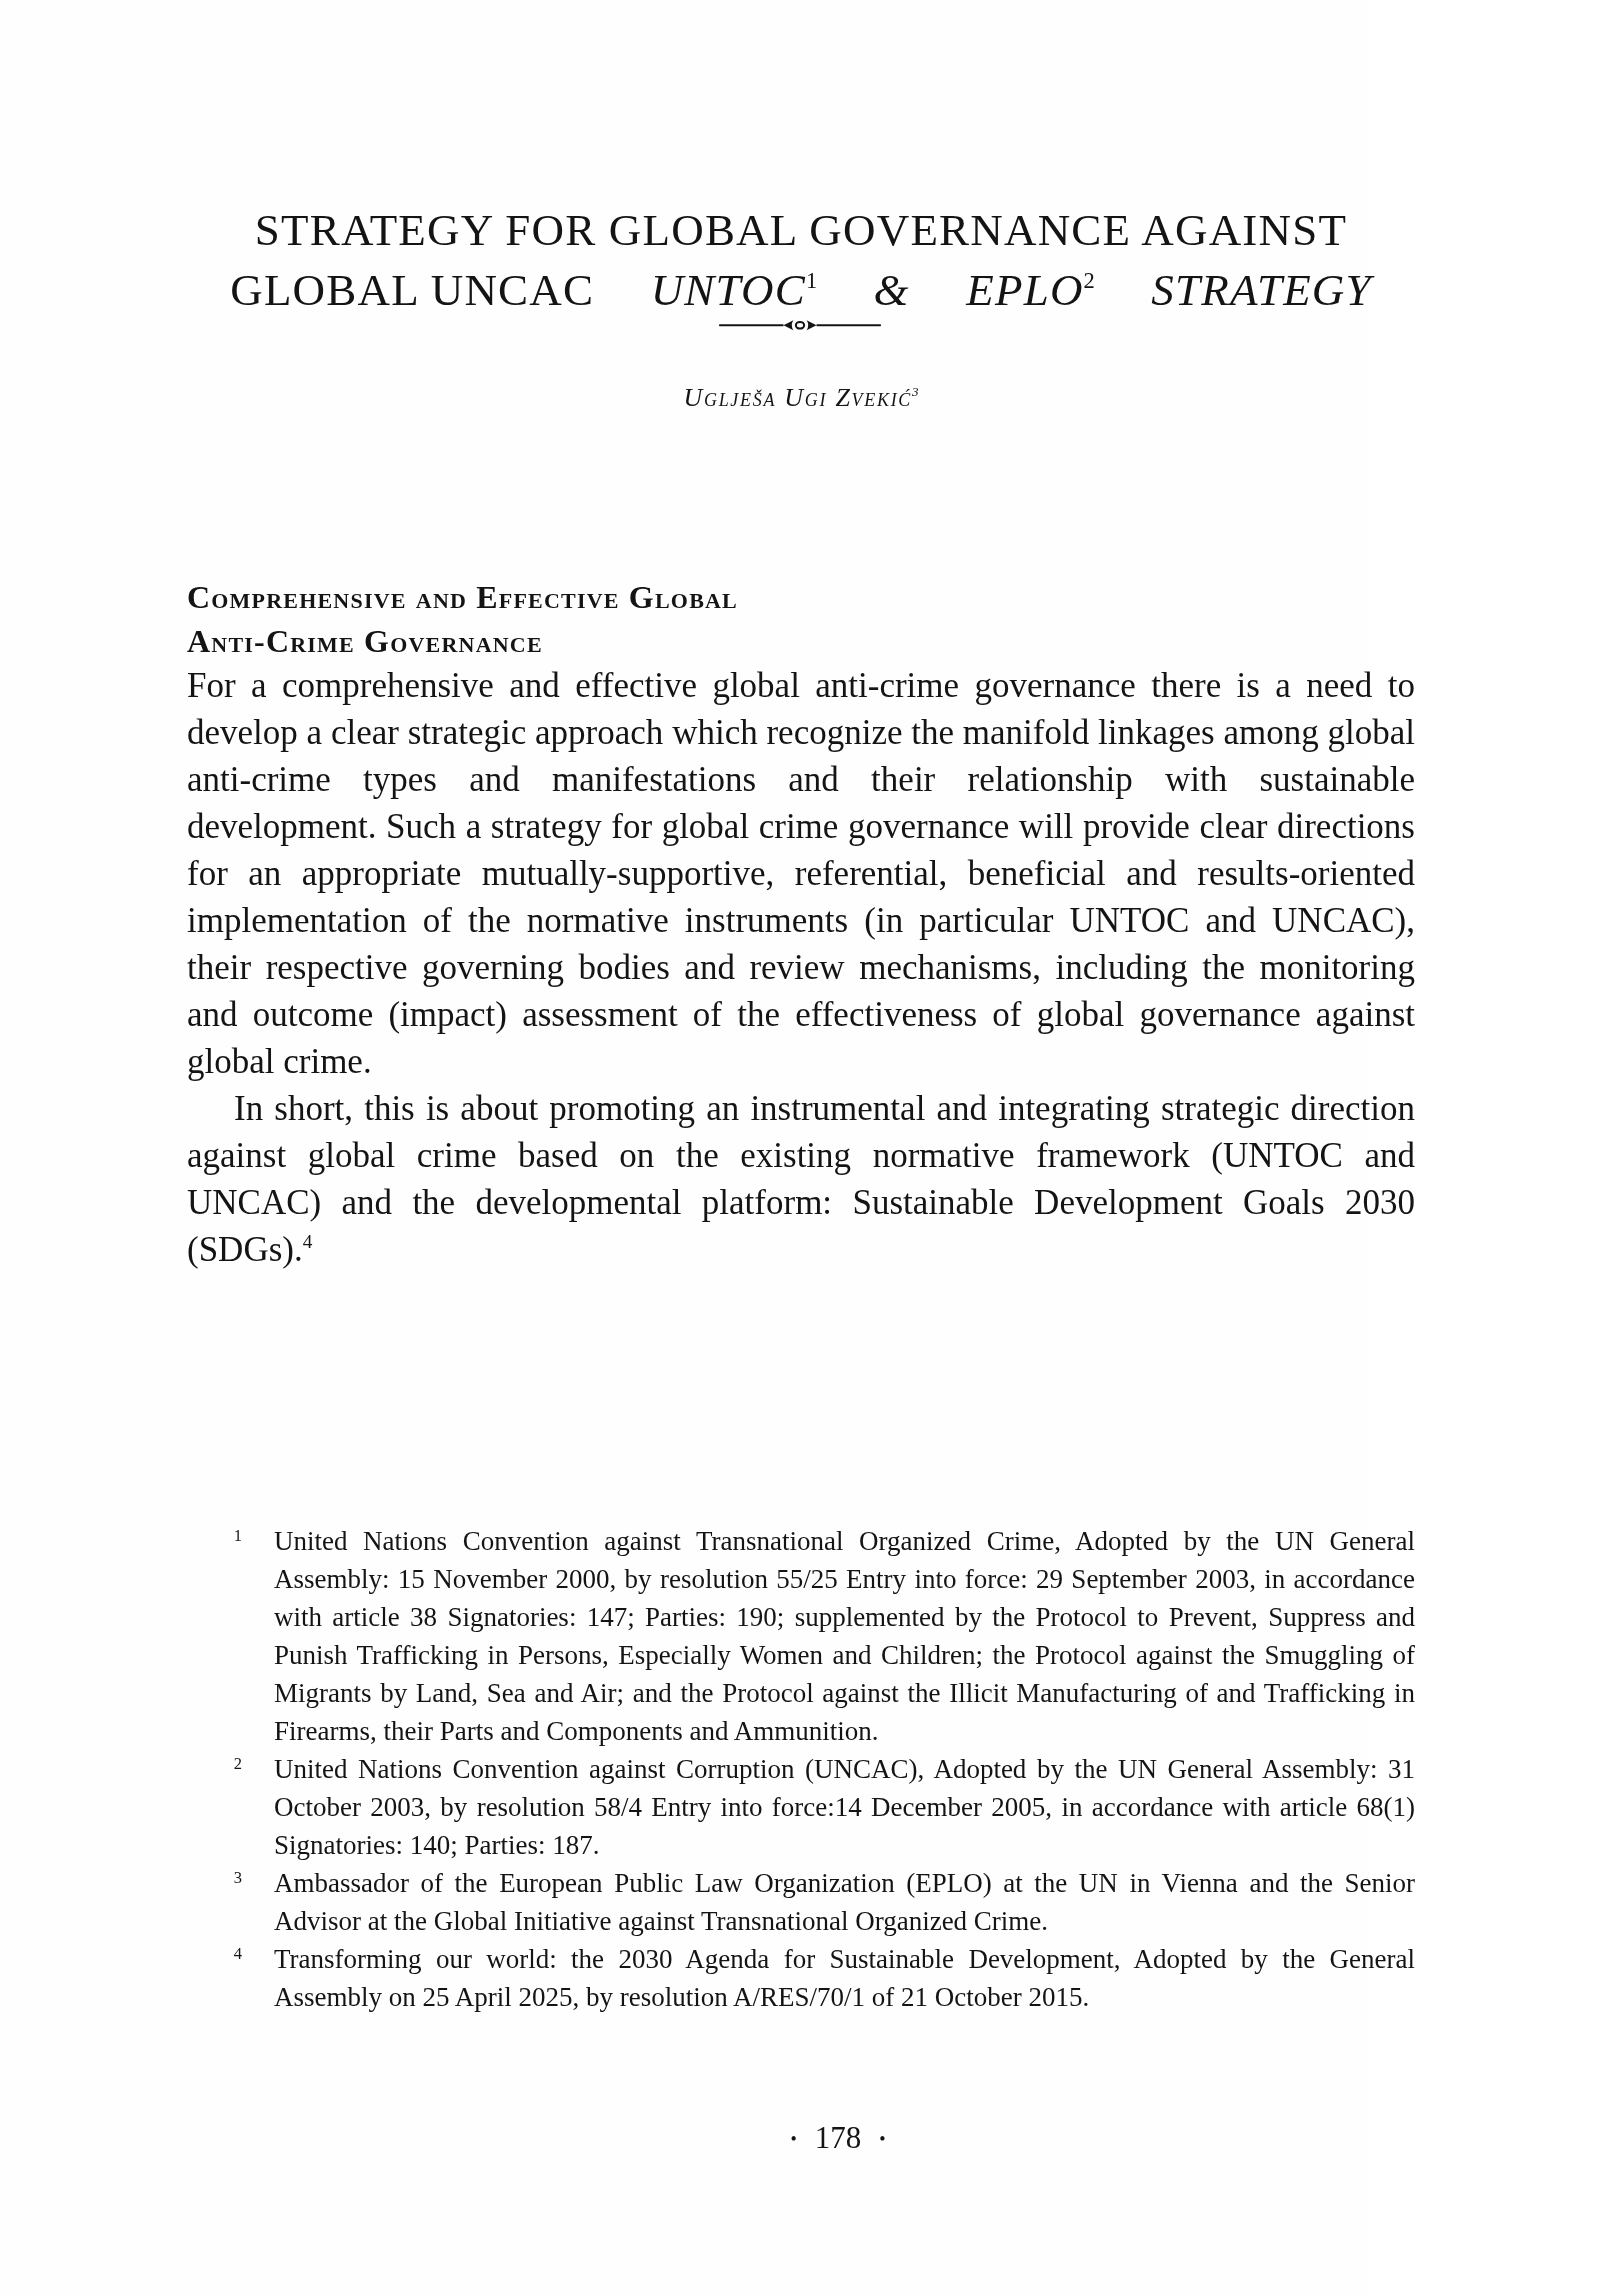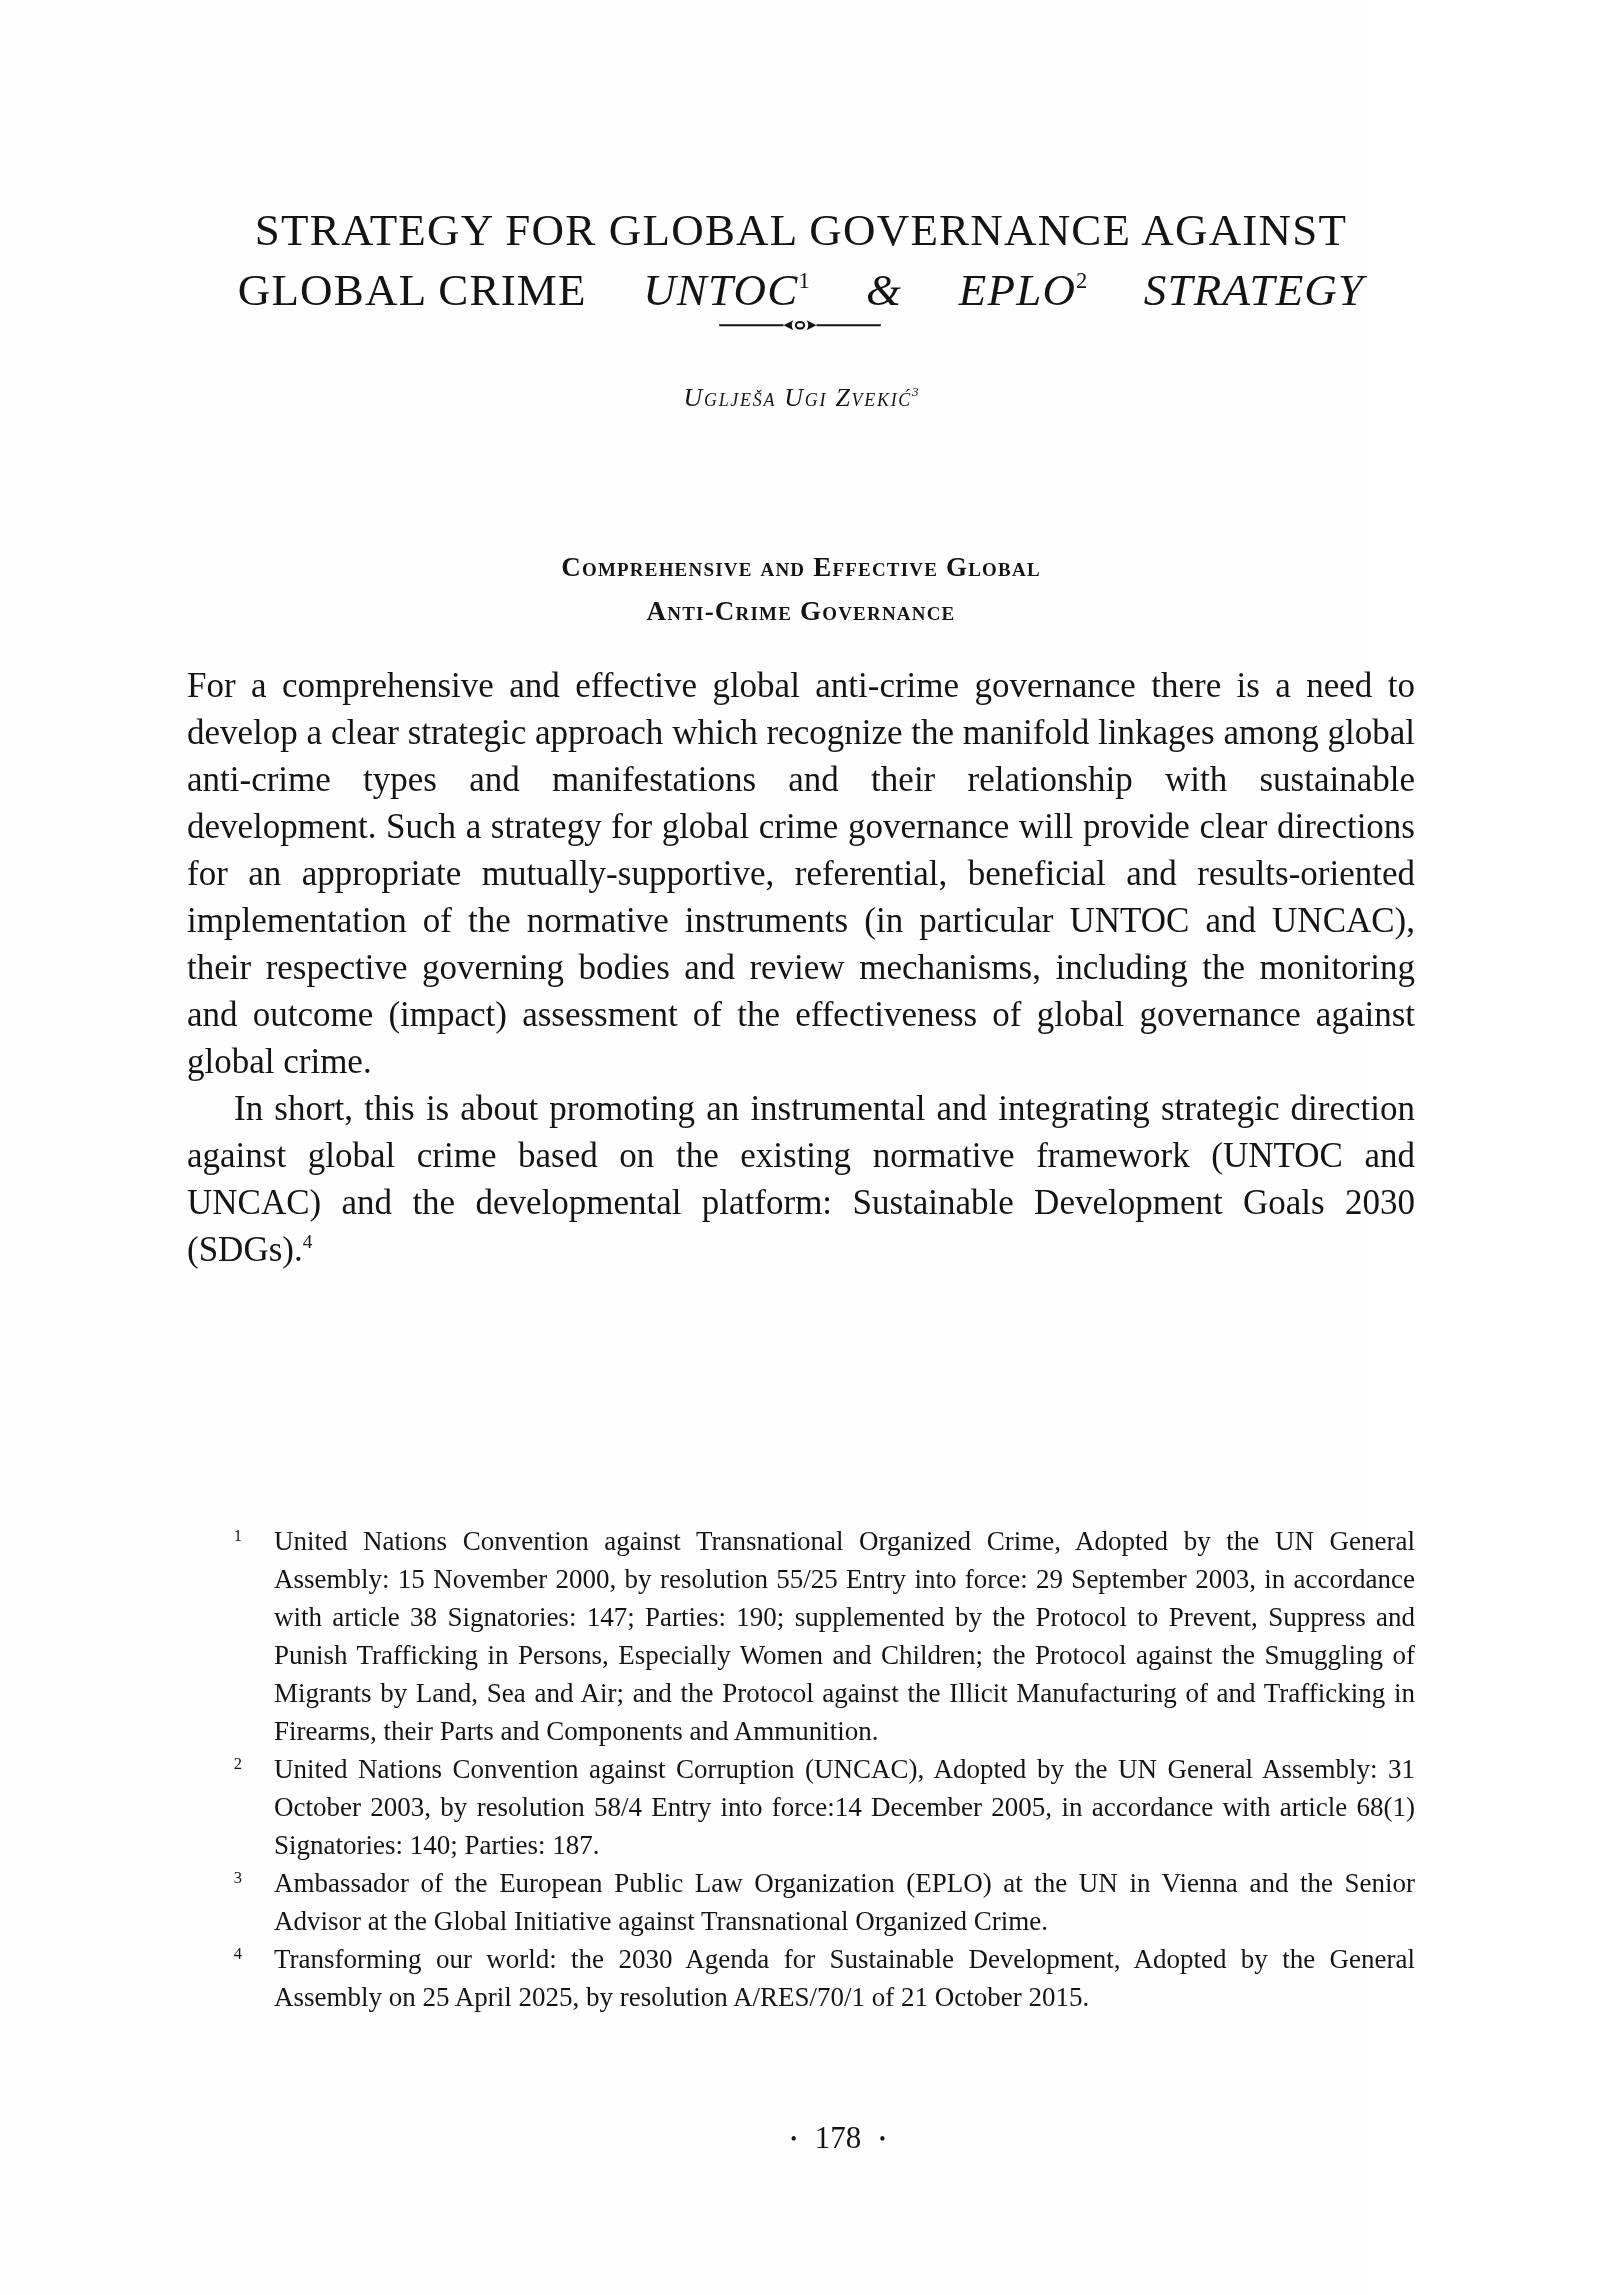--- a/index.html
+++ b/index.html
@@ -11,22 +11,22 @@
            font-size: 45px; line-height: 60px; letter-spacing: 1.2px; font-weight: normal; }
   .title .line { display: block; white-space: nowrap; }
   .title em { font-style: italic; margin-left: 44px; }
   .title sup, .author sup { font-size: 0.5em; vertical-align: 0.75em; line-height: 0; letter-spacing: 0; }
 
   .ornament { position: absolute; left: 719px; top: 317px; width: 162px; height: 16.5px; }
 
   .author { position: absolute; left: 187px; width: 1228px; top: 377px; text-align: center;
             font-size: 26px; line-height: 41px; font-variant: small-caps; letter-spacing: 1.7px; font-style: italic; }
 
-  .heading { position: absolute; left: 187px; width: 1228px; top: 523px; text-align: center;
-             font-size: 27px; line-height: 44px; font-variant: small-caps; letter-spacing: 1.2px; }
+  .heading { position: absolute; left: 187px; width: 1228px; top: 548px; text-align: left;
+             font-size: 32px; line-height: 44px; font-variant: small-caps; letter-spacing: 1.2px; }
   .heading .line { display: block; }
 
   .body { position: absolute; left: 187px; width: 1228px; top: 662px;
           font-size: 35px; line-height: 47px; text-align: justify; hyphens: none; }
   .body p { margin: 0; }
   .body p.indent { text-indent: 47px; }
   .body sup { font-size: 0.55em; vertical-align: 0.7em; line-height: 0; }
 
   .footnotes { position: absolute; left: 232px; width: 1183px; top: 1522px;
                font-size: 27px; line-height: 38px; }
@@ -38,21 +38,21 @@
              font-size: 31px; line-height: 41px; margin-left: 32px; }
   .pagenum .dot { font-size: 18px; vertical-align: 3.3px; margin: 0 18px; }
 </style>
 </head>
 <body>
 
 <div class="page">
 
   <h1 class="title">
     <span class="line">STRATEGY FOR GLOBAL GOVERNANCE AGAINST</span>
-    <span class="line"><span>GLOBAL CRIME </span><em>UNTOC</em><sup>1</sup><em> &amp; </em><em>EPLO</em><sup>2</sup><em> STRATEGY</em></span>
+    <span class="line"><span>GLOBAL UNCAC </span><em>UNTOC</em><sup>1</sup><em> &amp; </em><em>EPLO</em><sup>2</sup><em> STRATEGY</em></span>
   </h1>
 
   <svg class="ornament" viewBox="0 0 196 20">
     <line x1="0" y1="10" x2="78" y2="10" stroke="#141414" stroke-width="2.5"></line>
     <line x1="118" y1="10" x2="196" y2="10" stroke="#141414" stroke-width="2.5"></line>
     <path d="M78 10 L90 4 Q86 10 90 16 Z" fill="#141414"></path>
     <path d="M118 10 L106 4 Q110 10 106 16 Z" fill="#141414"></path>
     <ellipse cx="98" cy="10" rx="5" ry="4" fill="none" stroke="#141414" stroke-width="2.5"></ellipse>
   </svg>
 

